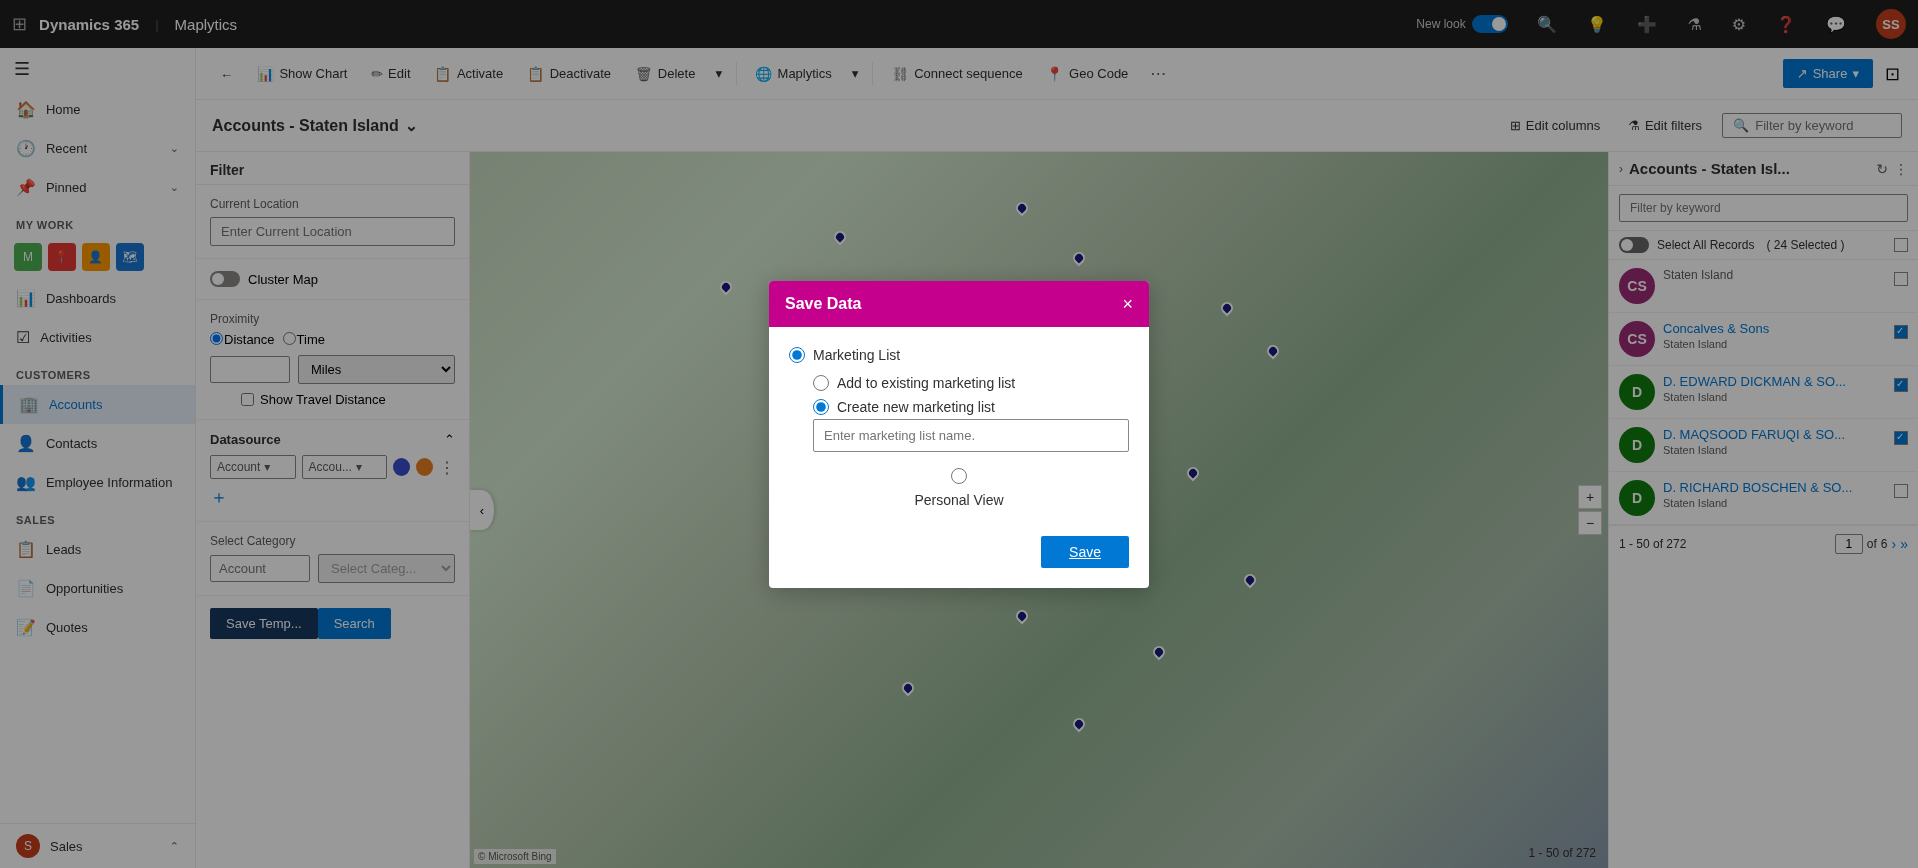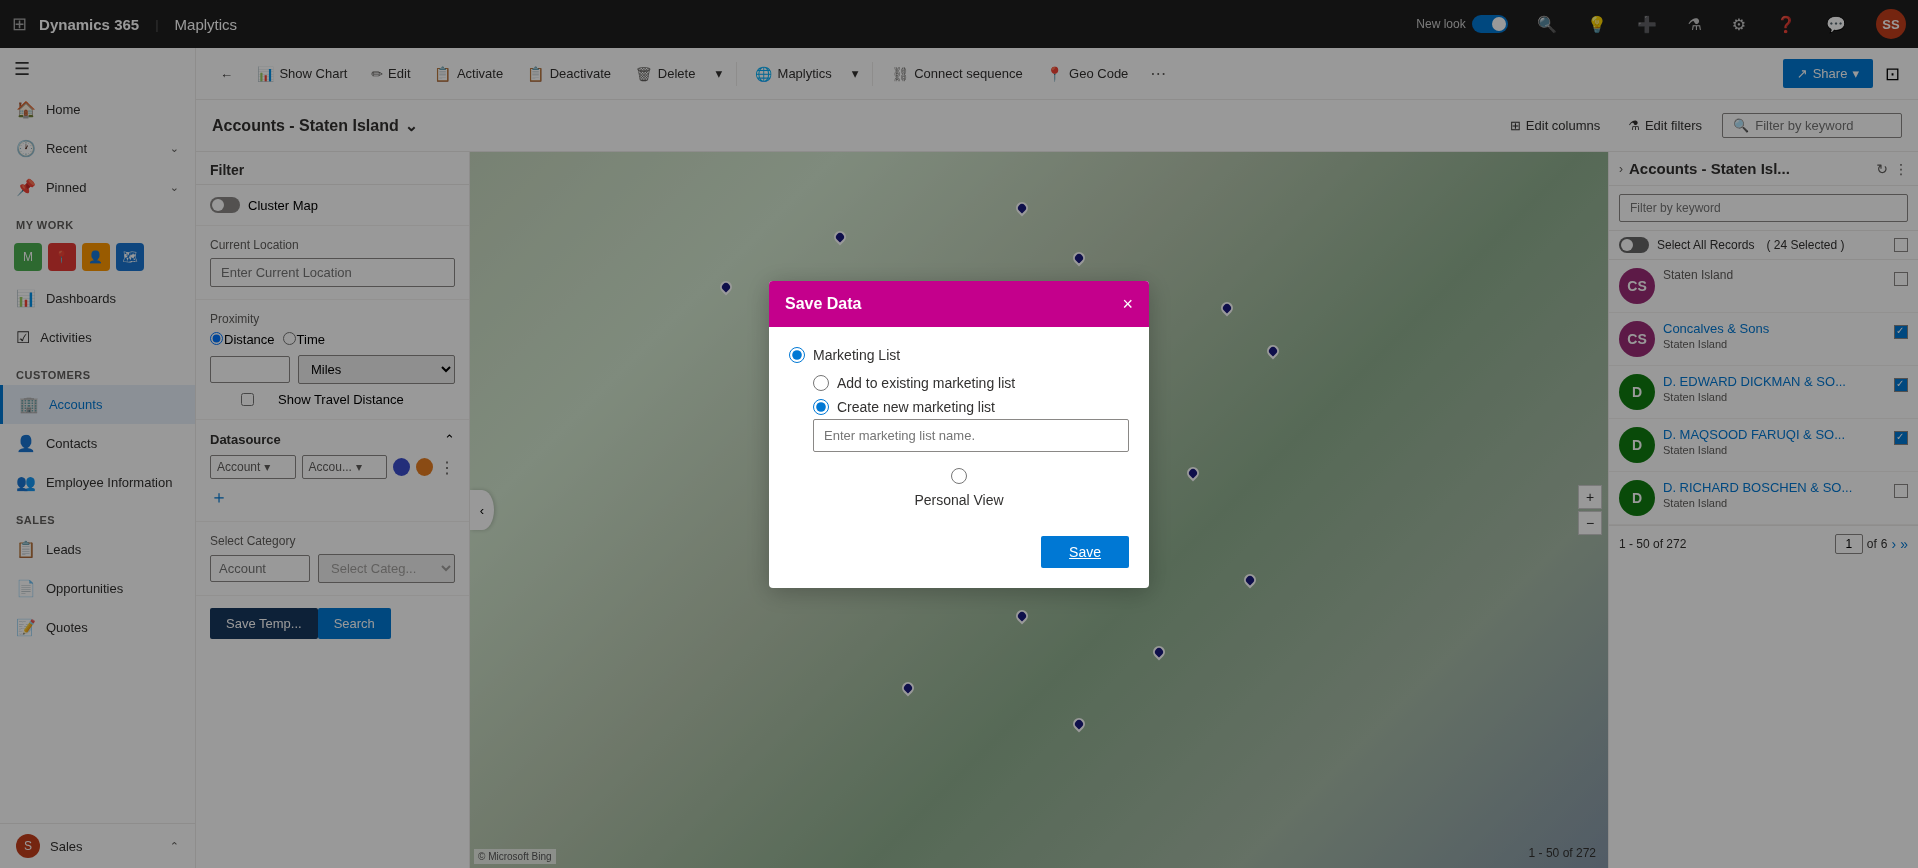--- a/index.html
+++ b/index.html
@@ -157,21 +157,21 @@
       padding: 6px 10px; font-size: 13px; outline: none; color: #a19f9d;
     }
     .proximity-row { display: flex; gap: 8px; align-items: center; }
     .radio-label { display: flex; align-items: flex-start; gap: 1px; font-size: 13px; cursor: pointer; }
     .radio-label input { cursor: pointer; }
     .distance-input { width: 80px; border: 1px solid #8a8886; border-radius: 2px; padding: 5px 8px; font-size: 13px; }
     .miles-select {
       border: 1px solid #8a8886; border-radius: 2px;
       padding: 5px 8px; font-size: 13px; flex: 1; cursor: pointer;
     }
-    .checkbox-label { display: flex; align-items: center; gap: 24px; font-size: 13px; cursor: pointer; padding-left: 31px; }
+    .checkbox-label { display: flex; align-items: center; gap: 6px; font-size: 13px; cursor: pointer; padding-left: 31px; }
     .datasource-header { display: flex; align-items: center; justify-content: space-between; margin-bottom: 8px; }
     .datasource-row { display: flex; align-items: center; gap: 6px; }
     .ds-dropdown {
       display: flex; align-items: center; gap: 4px;
       border: 1px solid #8a8886; border-radius: 2px;
       padding: 4px 6px; font-size: 12px; cursor: pointer;
       background: #fff; width: 90px; color: #605e5c;
     }
     .ds-icon { width: 18px; height: 18px; border-radius: 50%; background: #3b4ecc; display: flex; align-items: center; justify-content: center; }
     .ds-icon-orange { background: #e67e22; }
@@ -473,31 +473,31 @@
         </div>
       </div>
     </div>
 
     <div class="map-content-area">
 
       <div class="filter-panel">
         <div class="filter-header">Filter</div>
 
         <div class="filter-section">
+          <div class="filter-label">Current Location</div>
+          <input class="filter-input" type="text" placeholder="Enter Current Location" style="">
+        </div>
+
+        <div class="filter-section">
           <div class="cluster-toggle">
             <div class="small-toggle">
               <div class="small-toggle-knob"></div>
             </div>
             <span>Cluster Map</span>
           </div>
-        </div>
-
-        <div class="filter-section">
-          <div class="filter-label">Current Location</div>
-          <input class="filter-input" type="text" placeholder="Enter Current Location" style="">
         </div>
 
         <div class="filter-section">
           <div class="filter-label">Proximity</div>
           <div class="proximity-row">
             <label class="radio-label">
               <input type="radio" name="proximity" checked="" style="">
               <span>Distance</span>
             </label>
             <label class="radio-label">

